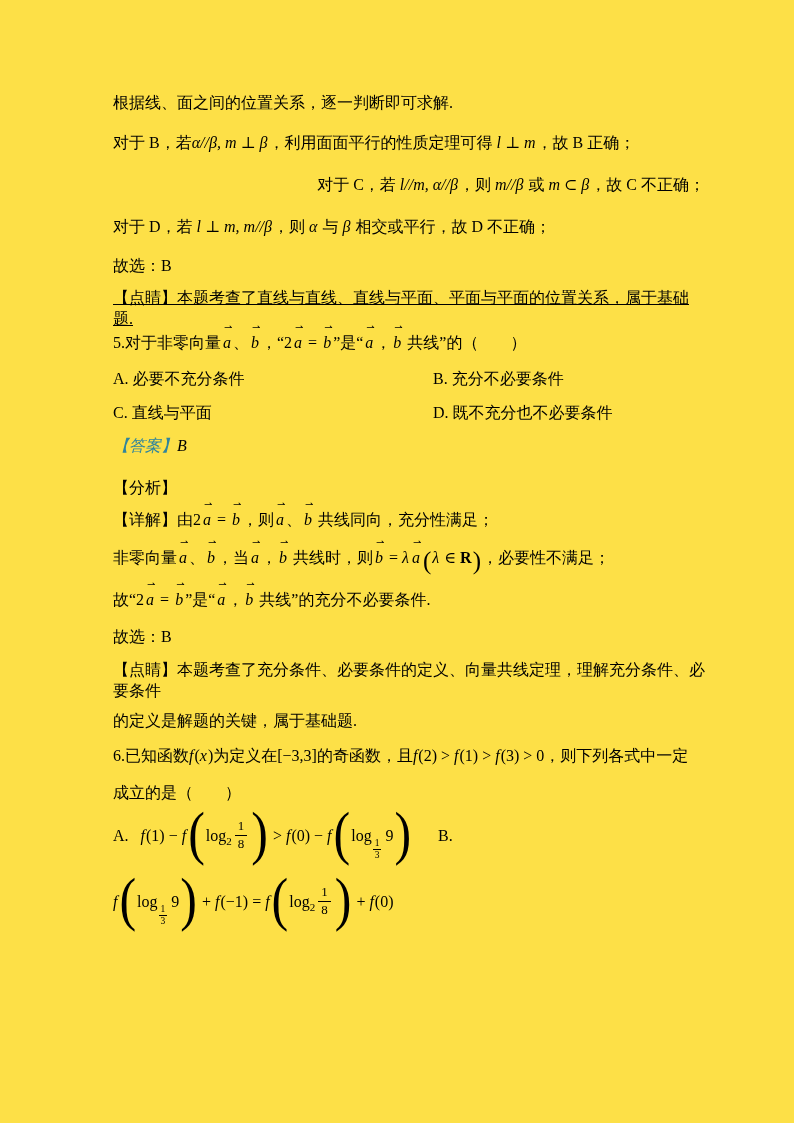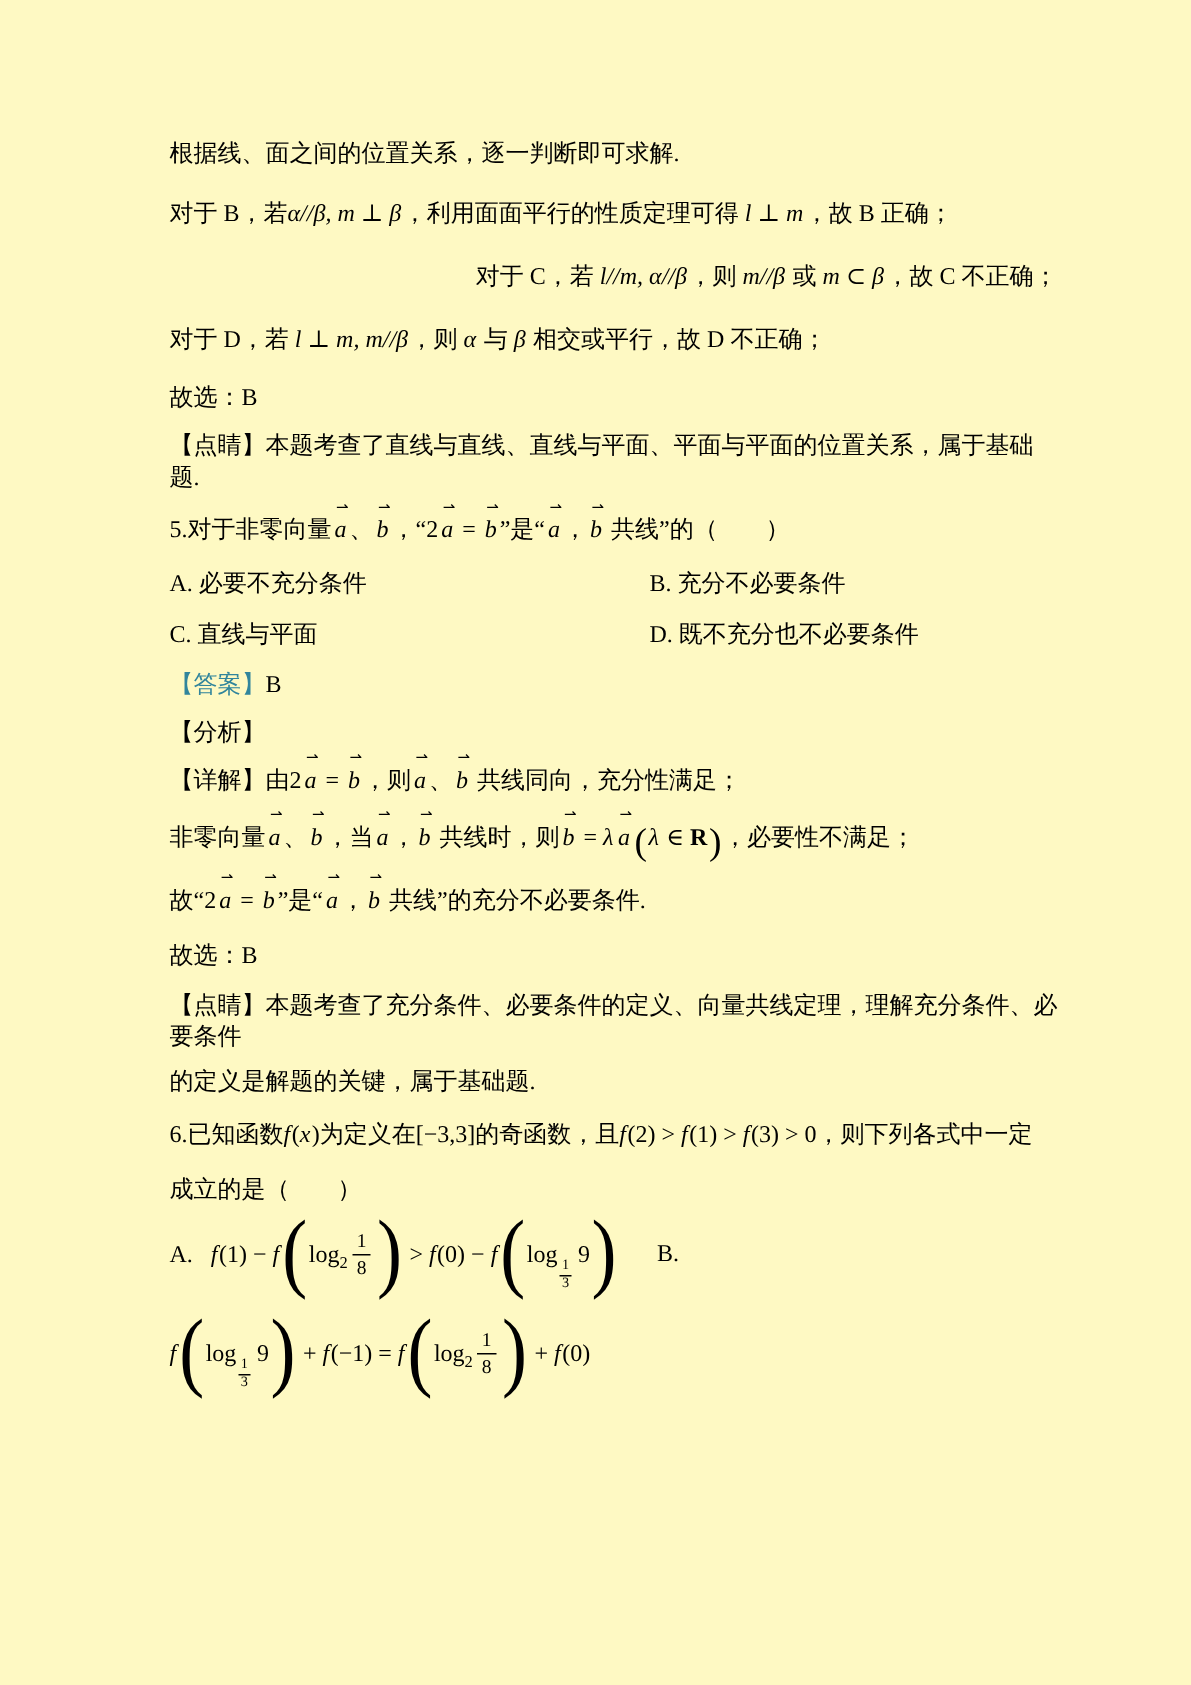--- a/index.html
+++ b/index.html
@@ -1,16 +1,16 @@
 <!DOCTYPE html>
 <html><head>
 <meta charset="utf-8">
 <style>
   html,body{margin:0;padding:0;background:#e8e8e8;}
-  #page{position:relative;width:794px;height:1123px;background:#fef9c3;overflow:hidden;
+  #page{position:relative;width:794px;height:1123px;background:#fde047;overflow:hidden;
         font-family:"Liberation Serif","DejaVu Serif",serif;color:#000;}
   #content{position:absolute;left:113px;top:92px;width:592px;}
   .p{font-size:16px;line-height:21px;white-space:normal;}
   .cn{font-family:"Liberation Serif","DejaVu Serif",serif;}
   .rm{font-family:"Liberation Serif","DejaVu Serif",serif;}
   .it{font-style:italic;font-family:"Liberation Serif","DejaVu Serif",serif;padding-right:1px;}
   .bf{font-weight:bold;}
   .accent{color:#31859c;}
   
   .vec{display:inline-block;position:relative;font-style:italic;padding:0 2px;}
@@ -41,25 +41,25 @@
 </head>
 <body>
 
 <div id="page">
   <div id="content">
       <div class="p" style="margin-bottom: 19px;"><span class="cn">根据线、面之间的位置关系，逐一判断即可求解.</span></div>
       <div class="p" style="margin-bottom: 21px;"><span class="cn">对于 B，若</span><span class="it">α//β, m ⊥ β</span><span class="cn">，利用面面平行的性质定理可得 </span><span class="it">l ⊥ m</span><span class="cn">，故 B 正确；</span></div>
       <div class="p" style="margin-bottom: 21px; text-align: right;"><span class="cn">对于 C，若 </span><span class="it">l//m, α//β</span><span class="cn">，则 </span><span class="it">m//β</span><span class="cn"> 或 </span><span class="it">m ⊂ β</span><span class="cn">，故 C 不正确；</span></div>
       <div class="p" style="margin-bottom: 18px;"><span class="cn">对于 D，若 </span><span class="it">l ⊥ m, m//β</span><span class="cn">，则 </span><span class="it">α</span><span class="cn"> 与 </span><span class="it">β</span><span class="cn"> 相交或平行，故 D 不正确；</span></div>
       <div class="p" style="margin-bottom: 11px;"><span class="cn">故选：B</span></div>
-      <div class="p" style="margin-bottom: 14px;"><span class="cn">【点睛】本题考查了直线与直线、直线与平面、平面与平面的位置关系，属于基础题.</span></div>
+      <div class="p" style="margin-bottom: 3px; text-decoration: underline;"><span class="cn">【点睛】本题考查了直线与直线、直线与平面、平面与平面的位置关系，属于基础题.</span></div>
       <div class="p" style="margin-bottom: 15px;"><span class="cn">5.对于非零向量</span><span class="vec"><span class="varrow">⇀</span><span class="vchar">a</span></span><span class="cn">、</span><span class="vec"><span class="varrow">⇀</span><span class="vchar">b</span></span><span class="cn">，“</span><span class="rm">2</span><span class="vec"><span class="varrow">⇀</span><span class="vchar">a</span></span><span class="rm"> = </span><span class="vec"><span class="varrow">⇀</span><span class="vchar">b</span></span><span class="cn">”是“</span><span class="vec"><span class="varrow">⇀</span><span class="vchar">a</span></span><span class="cn">，</span><span class="vec"><span class="varrow">⇀</span><span class="vchar">b</span></span><span class="cn"> 共线”的（　　）</span></div>
       <div class="p optrow" style="margin-bottom: 13px;"><span class="optcell1"><span class="cn">A. 必要不充分条件</span></span><span class="optcell2"><span class="cn">B. 充分不必要条件</span></span></div>
       <div class="p optrow" style="margin-bottom: 12px;"><span class="optcell1"><span class="cn">C. 直线与平面</span></span><span class="optcell2"><span class="cn">D. 既不充分也不必要条件</span></span></div>
-      <div class="p" style="margin-bottom: 11px;"><span class="cn accent">【答案】</span><span class="rm">B</span></div>
+      <div class="p" style="margin-bottom: 21px; font-style: italic;"><span class="cn accent">【答案】</span><span class="rm">B</span></div>
       <div class="p" style="margin-bottom: 11px;"><span class="cn">【分析】</span></div>
       <div class="p" style="margin-bottom: 17px;"><span class="cn">【详解】由</span><span class="rm">2</span><span class="vec"><span class="varrow">⇀</span><span class="vchar">a</span></span><span class="rm"> = </span><span class="vec"><span class="varrow">⇀</span><span class="vchar">b</span></span><span class="cn">，则</span><span class="vec"><span class="varrow">⇀</span><span class="vchar">a</span></span><span class="cn">、</span><span class="vec"><span class="varrow">⇀</span><span class="vchar">b</span></span><span class="cn"> 共线同向，充分性满足；</span></div>
       <div class="p" style="margin-bottom: 21px;"><span class="cn">非零向量</span><span class="vec"><span class="varrow">⇀</span><span class="vchar">a</span></span><span class="cn">、</span><span class="vec"><span class="varrow">⇀</span><span class="vchar">b</span></span><span class="cn">，当</span><span class="vec"><span class="varrow">⇀</span><span class="vchar">a</span></span><span class="cn">，</span><span class="vec"><span class="varrow">⇀</span><span class="vchar">b</span></span><span class="cn"> 共线时，则</span><span class="vec"><span class="varrow">⇀</span><span class="vchar">b</span></span><span class="rm"> = </span><span class="it">λ</span><span class="vec"><span class="varrow">⇀</span><span class="vchar">a</span></span><span class="medp rm">(</span><span class="it">λ</span><span class="rm"> ∈ </span><span class="rm bf">R</span><span class="medp rm">)</span><span class="cn">，必要性不满足；</span></div>
       <div class="p" style="margin-bottom: 16px;"><span class="cn">故“</span><span class="rm">2</span><span class="vec"><span class="varrow">⇀</span><span class="vchar">a</span></span><span class="rm"> = </span><span class="vec"><span class="varrow">⇀</span><span class="vchar">b</span></span><span class="cn">”是“</span><span class="vec"><span class="varrow">⇀</span><span class="vchar">a</span></span><span class="cn">，</span><span class="vec"><span class="varrow">⇀</span><span class="vchar">b</span></span><span class="cn"> 共线”的充分不必要条件.</span></div>
       <div class="p" style="margin-bottom: 12px;"><span class="cn">故选：B</span></div>
       <div class="p" style="margin-bottom: 9px;"><span class="cn">【点睛】本题考查了充分条件、必要条件的定义、向量共线定理，理解充分条件、必要条件</span></div>
       <div class="p" style="margin-bottom: 14px;"><span class="cn">的定义是解题的关键，属于基础题.</span></div>
       <div class="p" style="margin-bottom: 16px;"><span class="cn">6.已知函数</span><span class="it">f</span><span class="rm">(</span><span class="it">x</span><span class="rm">)</span><span class="cn">为定义在</span><span class="rm">[−3,3]</span><span class="cn">的奇函数，且</span><span class="it">f</span><span class="rm">(2) &gt; </span><span class="it">f</span><span class="rm">(1) &gt; </span><span class="it">f</span><span class="rm">(3) &gt; 0</span><span class="cn">，则下列各式中一定</span></div>
       <div class="p" style="margin-bottom: 0px;"><span class="cn">成立的是（　　）</span></div>
       <div class="p formula" style="margin-bottom: 2px;">

